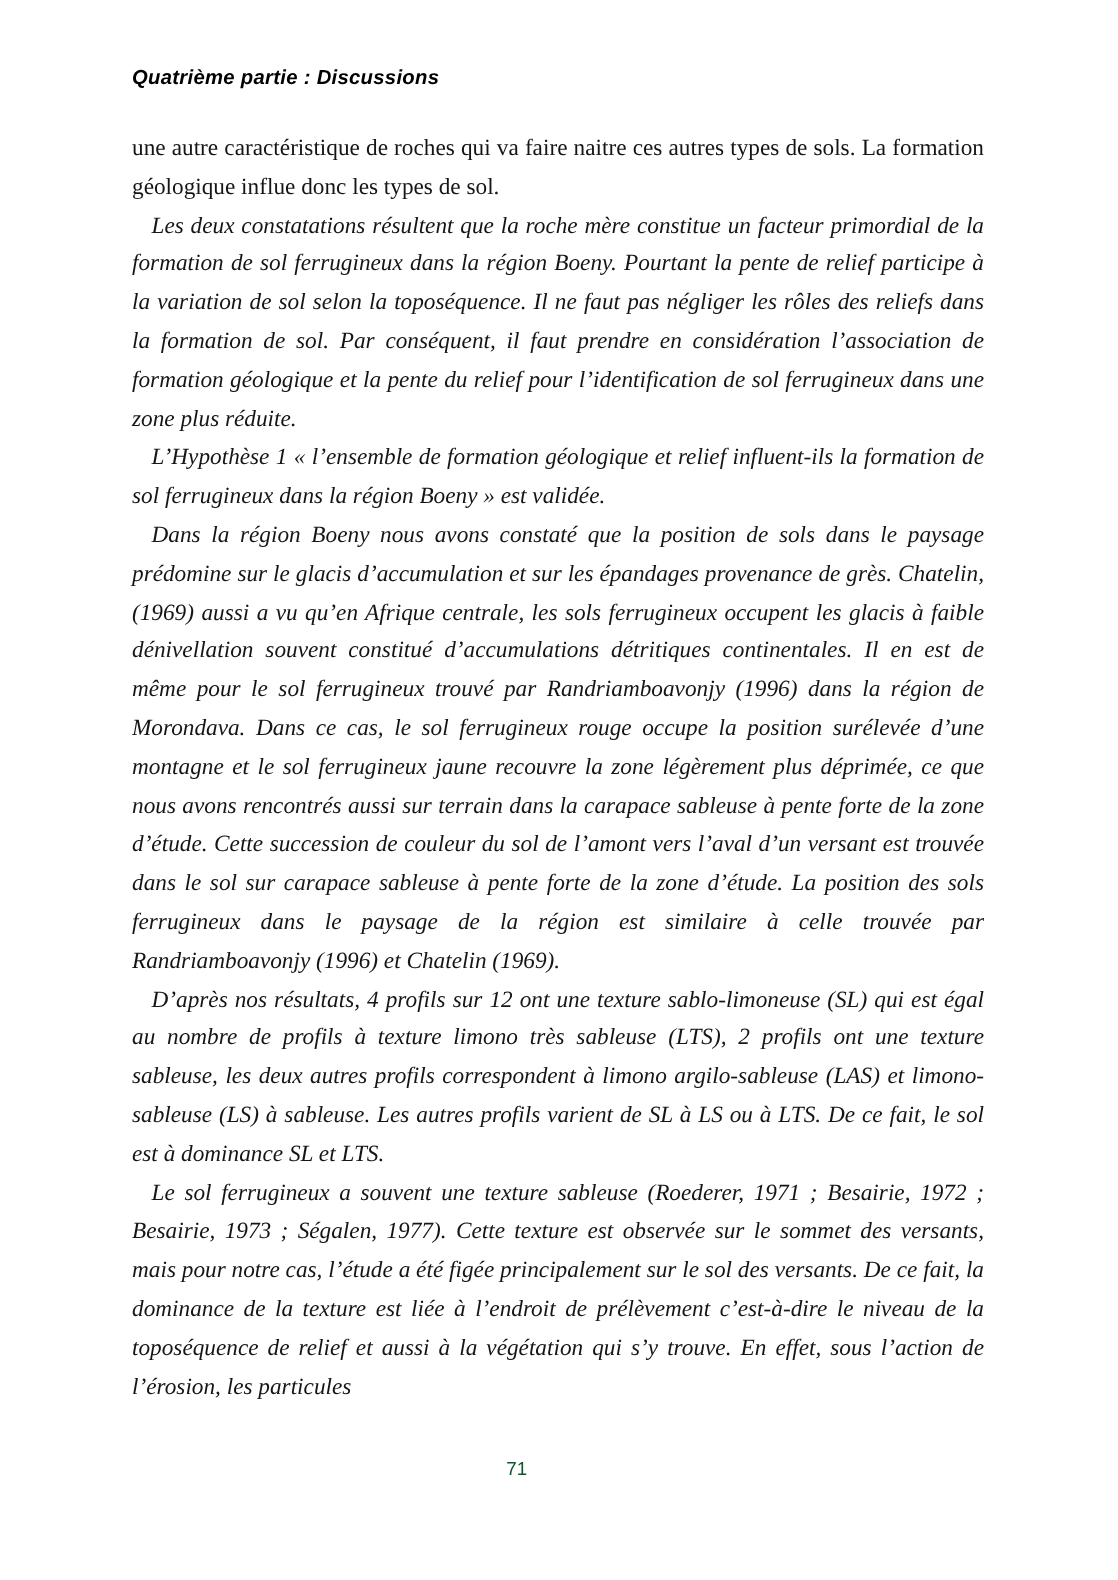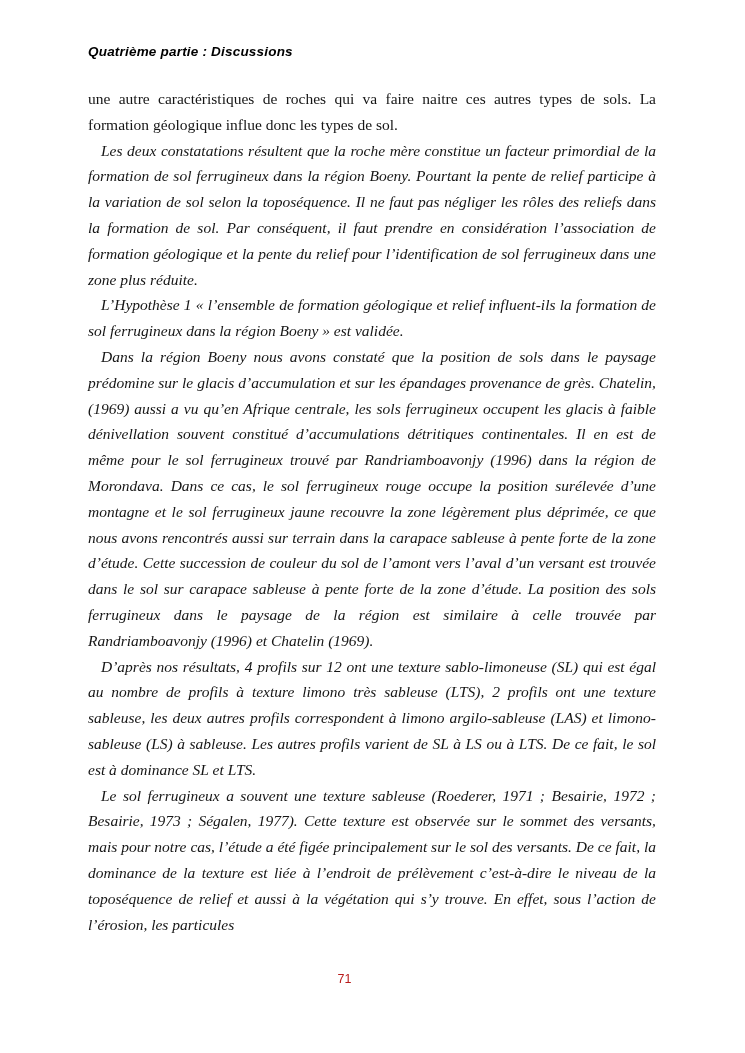--- a/index.html
+++ b/index.html
@@ -50,31 +50,31 @@
     font-weight: bold;
   }
   .page-footer {
     position: absolute;
     left: 0;
     top: 972px;
     width: 689px;
     text-align: center;
     font-family: "Liberation Sans", sans-serif;
     font-size: 12.5px;
-    color: #b91c1c;
+    color: #14532d;
   }
 </style>
 </head>
 <body>
 
 <div class="page">
   <div class="running-header">Quatrième partie : Discussions</div>
 
   <div class="body-text" id="paragraph-container">
-      <p class="">une autre caractéristiques de roches qui va faire naitre ces autres types de sols. La formation géologique influe donc les types de sol.</p>
+      <p class="">une autre caractéristique de roches qui va faire naitre ces autres types de sols. La formation géologique influe donc les types de sol.</p>
       <p class=" indent">Les deux constatations résultent que la roche mère constitue un facteur primordial de la formation de sol ferrugineux dans la région Boeny. Pourtant la pente de relief participe à la variation de sol selon la toposéquence. Il ne faut pas négliger les rôles des reliefs dans la formation de sol. Par conséquent, il faut prendre en considération l’association de formation géologique et la pente du relief pour l’identification de sol ferrugineux dans une zone plus réduite.</p>
       <p class=" indent">L’Hypothèse 1 « l’ensemble de formation géologique et relief influent-ils la formation de sol ferrugineux dans la région Boeny » est validée.</p>
       <p class=" indent">Dans la région Boeny nous avons constaté que la position de sols dans le paysage prédomine sur le glacis d’accumulation et sur les épandages provenance de grès. Chatelin, (1969) aussi a vu qu’en Afrique centrale, les sols ferrugineux occupent les glacis à faible dénivellation souvent constitué d’accumulations détritiques continentales. Il en est de même pour le sol ferrugineux trouvé par Randriamboavonjy (1996) dans la région de Morondava. Dans ce cas, le sol ferrugineux rouge occupe la position surélevée d’une montagne et le sol ferrugineux jaune recouvre la zone légèrement plus déprimée, ce que nous avons rencontrés aussi sur terrain dans la carapace sableuse à pente forte de la zone d’étude. Cette succession de couleur du sol de l’amont vers l’aval d’un versant est trouvée dans le sol sur carapace sableuse à pente forte de la zone d’étude. La position des sols ferrugineux dans le paysage de la région est similaire à celle trouvée par Randriamboavonjy (1996) et Chatelin (1969).</p>
       <p class=" indent">D’après nos résultats, 4 profils sur 12 ont une texture sablo-limoneuse (SL) qui est égal au nombre de profils à texture limono très sableuse (LTS), 2 profils ont une texture sableuse, les deux autres profils correspondent à limono argilo-sableuse (LAS) et limono-sableuse (LS) à sableuse. Les autres profils varient de SL à LS ou à LTS. De ce fait, le sol est à dominance SL et LTS.</p>
       <p class=" indent">Le sol ferrugineux a souvent une texture sableuse (Roederer, 1971 ; Besairie, 1972 ; Besairie, 1973 ; Ségalen, 1977). Cette texture est observée sur le sommet des versants, mais pour notre cas, l’étude a été figée principalement sur le sol des versants. De ce fait, la dominance de la texture est liée à l’endroit de prélèvement c’est-à-dire le niveau de la toposéquence de relief et aussi à la végétation qui s’y trouve. En effet, sous l’action de l’érosion, les particules</p>
     </div>
 
   <div class="page-footer">71</div>
 </div>
 

